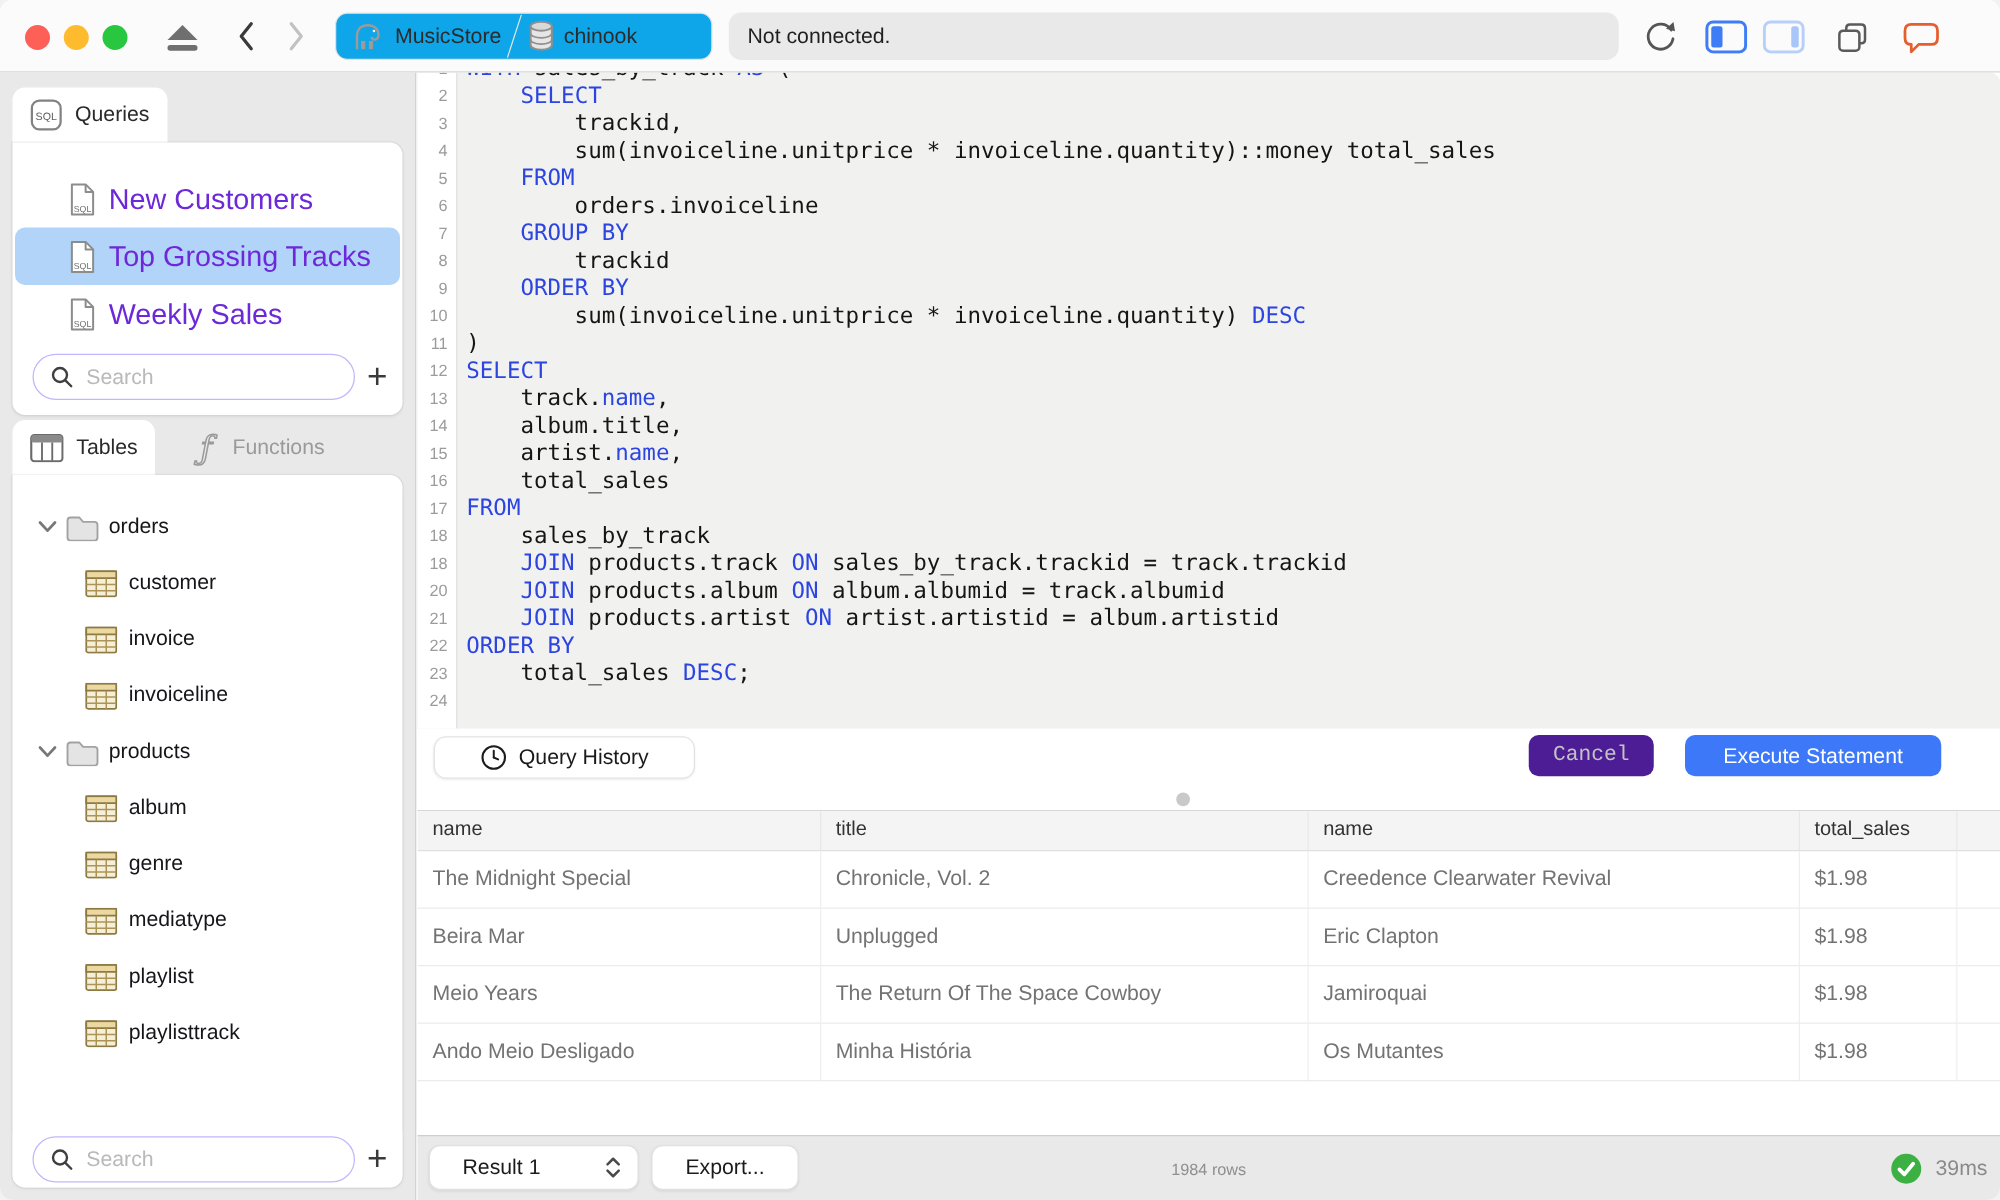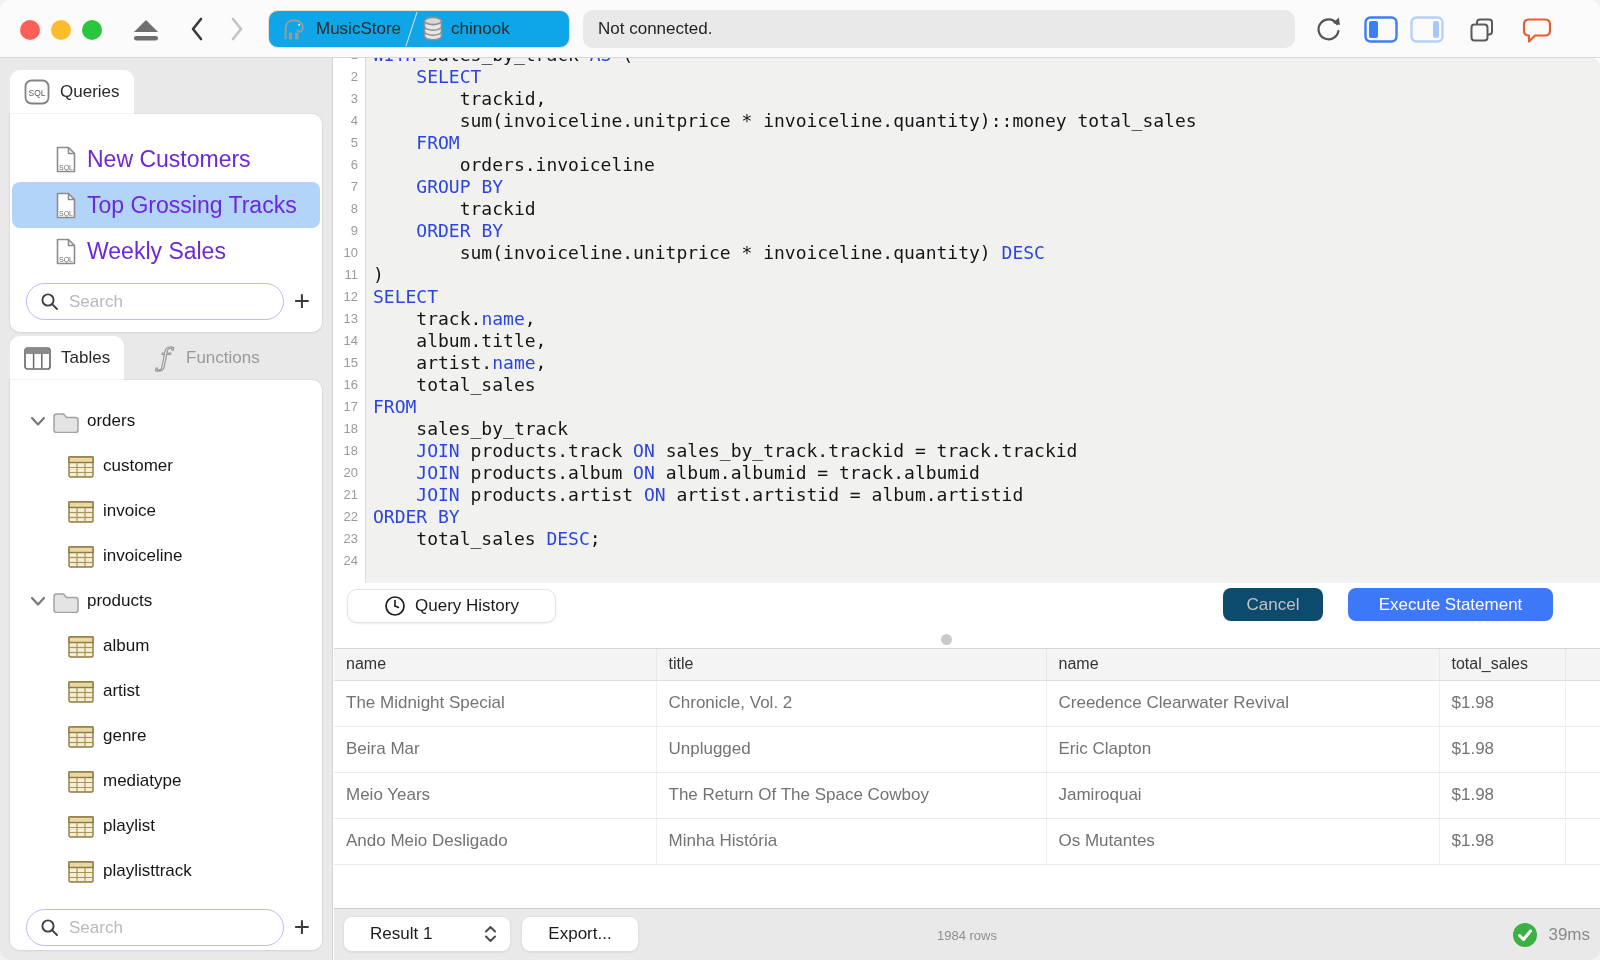--- a/index.html
+++ b/index.html
@@ -54,21 +54,21 @@
   .gutternums { position:absolute; top:-14px; right:7px; text-align:right; }
   .gutternums div { height:22px; line-height:22px; font-size:13px; color:#9b9b9b; }
   .codearea { position:absolute; left:39px; top:-14px; right:0; }
   .cl { height:22px; line-height:22px; font-family:"DejaVu Sans Mono", monospace; font-size:18px; white-space:pre; color:#151515; }
   .cl .kw { color:#2c45e0; }
 
   
   .actionrow { position:absolute; left:334px; top:583px; width:1266px; height:65px; background:#fff; }
   .pillbtn { position:absolute; display:flex; align-items:center; justify-content:center; gap:9px; border-radius:10px; font-size:17px; }
   #query-history-btn { left:13px; top:6px; width:209px; height:34px; background:#fff; border:1px solid #e3e3e3; box-shadow:0 1px 2px rgba(0,0,0,0.07); color:#1a1a1a; }
-  #cancel-btn { left:889px; top:5px; width:100px; height:33px; background:#0c4a6e; color:#c3c3c3; border-radius:8px; }
+  #cancel-btn { left:889px; top:5px; width:100px; height:33px; background:#4c1d95; color:#c3c3c3; border-radius:8px;font-family:Liberation Mono, monospace; }
   #execute-btn { left:1014px; top:5px; width:205px; height:33px; background:#3c78f7; color:#fff; border-radius:8px; font-weight:500; }
 
   
   .splitter-dot { position:absolute; left:941px; top:634px; width:11px; height:11px; border-radius:50%; background:#c9c9c9; z-index:5; }
   .results { position:absolute; left:334px; top:648px; width:1266px; height:260px; overflow:hidden; border-top:1px solid #d6d6d6; }
   table.grid { border-collapse:collapse; table-layout:fixed; width:1266px; }
   table.grid th { height:31px; background:#f4f4f4; border-bottom:1px solid #e0e0e0; border-right:1px solid #e7e7e7; font-weight:400; font-size:16px; color:#333; text-align:left; padding-left:12px; }
   table.grid th:last-child { border-right:none; }
   table.grid td { height:46px; border-bottom:1px solid #ebebeb; border-right:1px solid #efefef; font-size:17px; color:#737373; padding-left:12px; background:#fff; }
   table.grid td:last-child { border-right:none; }
@@ -319,33 +319,20 @@
               <svg width="26" height="22" viewBox="0 0 26 22">
                 <rect x="1" y="1" width="24" height="20" rx="1.5" fill="#f6efd8" stroke="#8d7a42" stroke-width="1.4"></rect>
                 <rect x="1" y="1" width="24" height="5.5" fill="#ecd9a2" stroke="#8d7a42" stroke-width="1.4"></rect>
                 <line x1="9" y1="6.5" x2="9" y2="21" stroke="#ab9455" stroke-width="1.2"></line>
                 <line x1="17" y1="6.5" x2="17" y2="21" stroke="#ab9455" stroke-width="1.2"></line>
                 <line x1="1" y1="11.5" x2="25" y2="11.5" stroke="#ab9455" stroke-width="1.2"></line>
                 <line x1="1" y1="16.5" x2="25" y2="16.5" stroke="#ab9455" stroke-width="1.2"></line>
               </svg>
             </span>
             <span class="tlabel">album</span>
-          </div>
-          <div class="treerow">
-            <span class="tblicon">
-              <svg width="26" height="22" viewBox="0 0 26 22">
-                <rect x="1" y="1" width="24" height="20" rx="1.5" fill="#f6efd8" stroke="#8d7a42" stroke-width="1.4"></rect>
-                <rect x="1" y="1" width="24" height="5.5" fill="#ecd9a2" stroke="#8d7a42" stroke-width="1.4"></rect>
-                <line x1="9" y1="6.5" x2="9" y2="21" stroke="#ab9455" stroke-width="1.2"></line>
-                <line x1="17" y1="6.5" x2="17" y2="21" stroke="#ab9455" stroke-width="1.2"></line>
-                <line x1="1" y1="11.5" x2="25" y2="11.5" stroke="#ab9455" stroke-width="1.2"></line>
-                <line x1="1" y1="16.5" x2="25" y2="16.5" stroke="#ab9455" stroke-width="1.2"></line>
-              </svg>
-            </span>
-            <span class="tlabel">artist</span>
           </div>
           <div class="treerow">
             <span class="tblicon">
               <svg width="26" height="22" viewBox="0 0 26 22">
                 <rect x="1" y="1" width="24" height="20" rx="1.5" fill="#f6efd8" stroke="#8d7a42" stroke-width="1.4"></rect>
                 <rect x="1" y="1" width="24" height="5.5" fill="#ecd9a2" stroke="#8d7a42" stroke-width="1.4"></rect>
                 <line x1="9" y1="6.5" x2="9" y2="21" stroke="#ab9455" stroke-width="1.2"></line>
                 <line x1="17" y1="6.5" x2="17" y2="21" stroke="#ab9455" stroke-width="1.2"></line>
                 <line x1="1" y1="11.5" x2="25" y2="11.5" stroke="#ab9455" stroke-width="1.2"></line>
                 <line x1="1" y1="16.5" x2="25" y2="16.5" stroke="#ab9455" stroke-width="1.2"></line>

